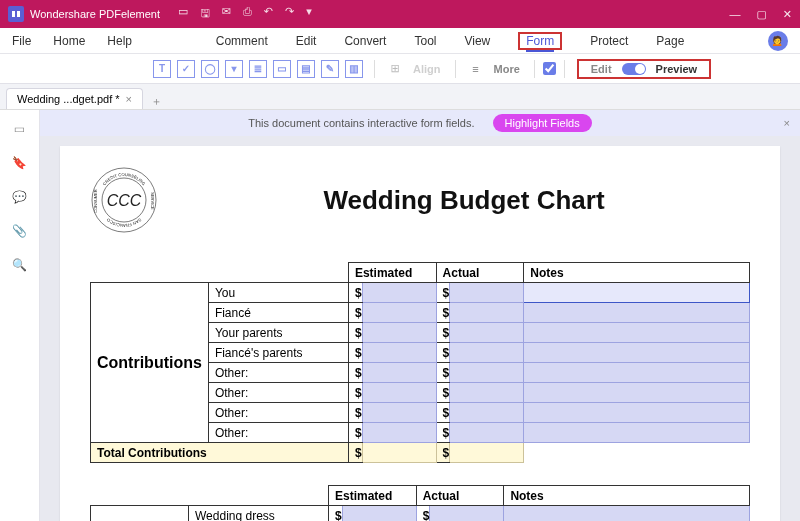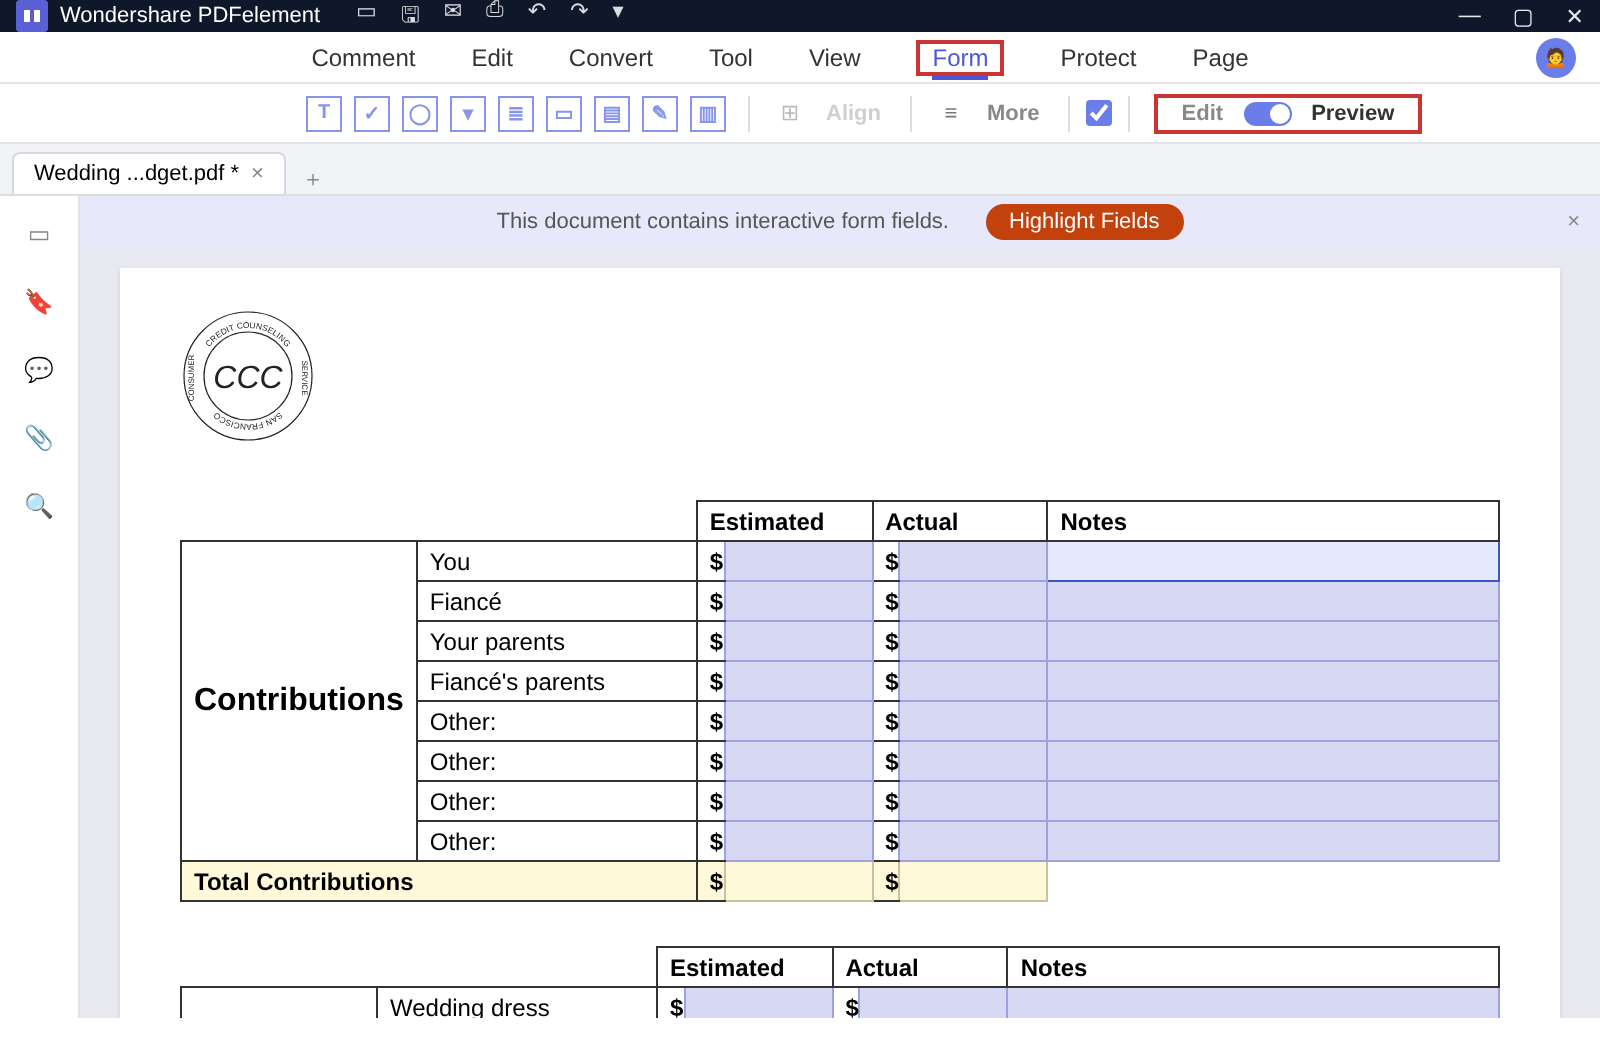--- a/index.html
+++ b/index.html
@@ -1,18 +1,18 @@
 <!DOCTYPE html>
 <html><head>
 <meta charset="utf-8">
 <style>
 * { box-sizing: border-box; margin: 0; padding: 0; font-family: "Segoe UI", Arial, sans-serif; }
 body { width: 800px; height: 521px; overflow: hidden; background: #fff; font-size: 12px; }
 
-.titlebar { background: #0f172a; height: 16px; display: flex; align-items: center; color: #fff; font-size: 11px; padding: 0 8px; }
+.titlebar { background: #be185d; height: 28px; display: flex; align-items: center; color: #fff; font-size: 11px; padding: 0 8px; }
 .titlebar .logo { width: 16px; height: 16px; background: #5a5fd4; border-radius: 2px; margin-right: 6px; display: flex; align-items: center; justify-content: center; }
 .titlebar .logo svg { width: 10px; height: 10px; }
 .titlebar .qicons { display: flex; gap: 12px; margin-left: 18px; }
 .titlebar .qicons span { opacity: 0.85; cursor: pointer; }
 .titlebar .spacer { flex: 1; }
 .titlebar .winctl { display: flex; gap: 16px; margin-left: 10px; }
 .titlebar .winctl span { cursor: pointer; opacity: 0.9; }
 
 .menubar { background: #fff; height: 26px; display: flex; align-items: center; padding: 0 12px; font-size: 12px; color: #333; border-bottom: 1px solid #e5e5ea; }
 .menubar .left { display: flex; gap: 22px; }
@@ -35,21 +35,21 @@
 .tabbar .tab { background: #fff; border: 1px solid #d6d6e0; border-bottom: none; border-radius: 4px 4px 0 0; padding: 4px 10px; display: flex; align-items: center; gap: 6px; cursor: pointer; }
 .tabbar .tab .x { color: #888; cursor: pointer; }
 .tabbar .plus { margin-left: 8px; color: #888; cursor: pointer; }
 
 .workspace { display: flex; height: calc(521px - 28px - 26px - 30px - 26px); background: #e8e9f0; }
 .lsb { width: 40px; background: #fff; border-right: 1px solid #e3e3ea; display: flex; flex-direction: column; align-items: center; padding-top: 12px; gap: 20px; color: #888; }
 .lsb span { cursor: pointer; }
 
 .canvas { flex: 1; position: relative; overflow: hidden; }
 .infobar { background: #e7e9fb; height: 26px; display: flex; align-items: center; justify-content: center; font-size: 11px; color: #555; gap: 18px; position: relative; }
-.infobar .hlbtn { background: #c2410c; color: #fff; padding: 3px 12px; border-radius: 10px; cursor: pointer; font-size: 11px; }
+.infobar .hlbtn { background: #d946ef; color: #fff; padding: 3px 12px; border-radius: 10px; cursor: pointer; font-size: 11px; }
 .infobar .closex { position: absolute; right: 10px; color: #888; cursor: pointer; }
 
 .page { background: #fff; margin: 10px auto 0; width: 720px; min-height: 480px; padding: 20px 30px; box-shadow: 0 1px 2px rgba(0,0,0,0.1); }
 .phead { display: flex; align-items: center; gap: 20px; }
 .stamp { width: 68px; height: 68px; border-radius: 50%; position: relative; }
 .stamp svg { width: 68px; height: 68px; }
 .ptitle { flex: 1; text-align: center; font-size: 26px; font-weight: bold; color: #111; }
 
 table.wb { border-collapse: collapse; width: 100%; margin-top: 28px; font-size: 12px; }
 table.wb th, table.wb td { border: 1px solid #333; padding: 2px 6px; height: 20px; text-align: left; vertical-align: middle; }
@@ -91,20 +91,25 @@
   </div>
   <div class="spacer"></div>
   <div class="winctl">
     <span>—</span>
     <span>▢</span>
     <span>✕</span>
   </div>
 </div>
 
 <div class="menubar">
+  <div class="left">
+    <span class="mitem">File</span>
+    <span class="mitem">Home</span>
+    <span class="mitem">Help</span>
+  </div>
   <div class="center">
     <span class="mitem">Comment</span>
     <span class="mitem">Edit</span>
     <span class="mitem">Convert</span>
     <span class="mitem">Tool</span>
     <span class="mitem">View</span>
     <span class="formHL"><span class="mitem active">Form</span></span>
     <span class="mitem">Protect</span>
     <span class="mitem">Page</span>
   </div>
@@ -168,20 +173,21 @@
             <circle cx="34" cy="34" r="22" fill="none" stroke="#222" stroke-width="0.6"></circle>
             <text x="34" y="40" text-anchor="middle" font-family="serif" font-size="16" font-style="italic" fill="#222">CCC</text>
             <path id="arcTop" d="M 10 34 A 24 24 0 0 1 58 34" fill="none"></path>
             <path id="arcBot" d="M 58 34 A 24 24 0 0 1 10 34" fill="none"></path>
             <text font-size="4.2" fill="#222"><textPath href="#arcTop" startOffset="50%" text-anchor="middle">CREDIT COUNSELING</textPath></text>
             <text font-size="4.2" fill="#222"><textPath href="#arcBot" startOffset="50%" text-anchor="middle">SAN FRANCISCO</textPath></text>
             <text x="7" y="35" font-size="4" fill="#222" transform="rotate(-90 7 35)" text-anchor="middle">CONSUMER</text>
             <text x="61" y="35" font-size="4" fill="#222" transform="rotate(90 61 35)" text-anchor="middle">SERVICE</text>
           </svg>
         </div>
+        <div class="ptitle">Wedding Budget Chart</div>
       </div>
 
       <table class="wb">
         <colgroup>
             <col class="c-cat">
             <col class="c-lbl">
             <col class="c-d">
             <col class="c-est">
             <col class="c-d">
             <col class="c-act">

